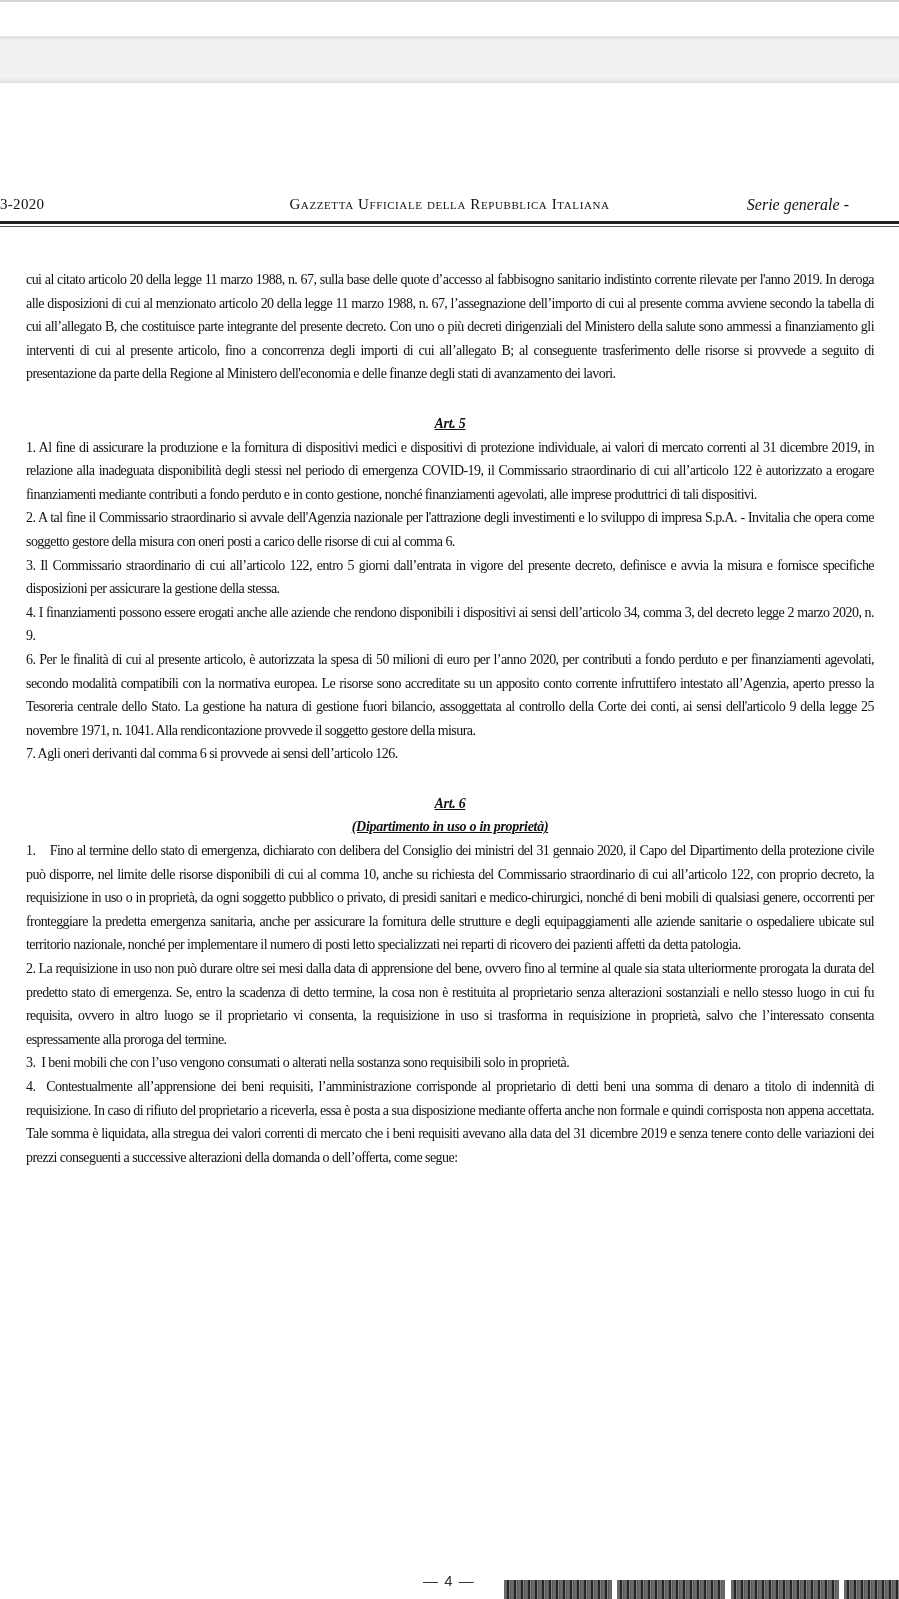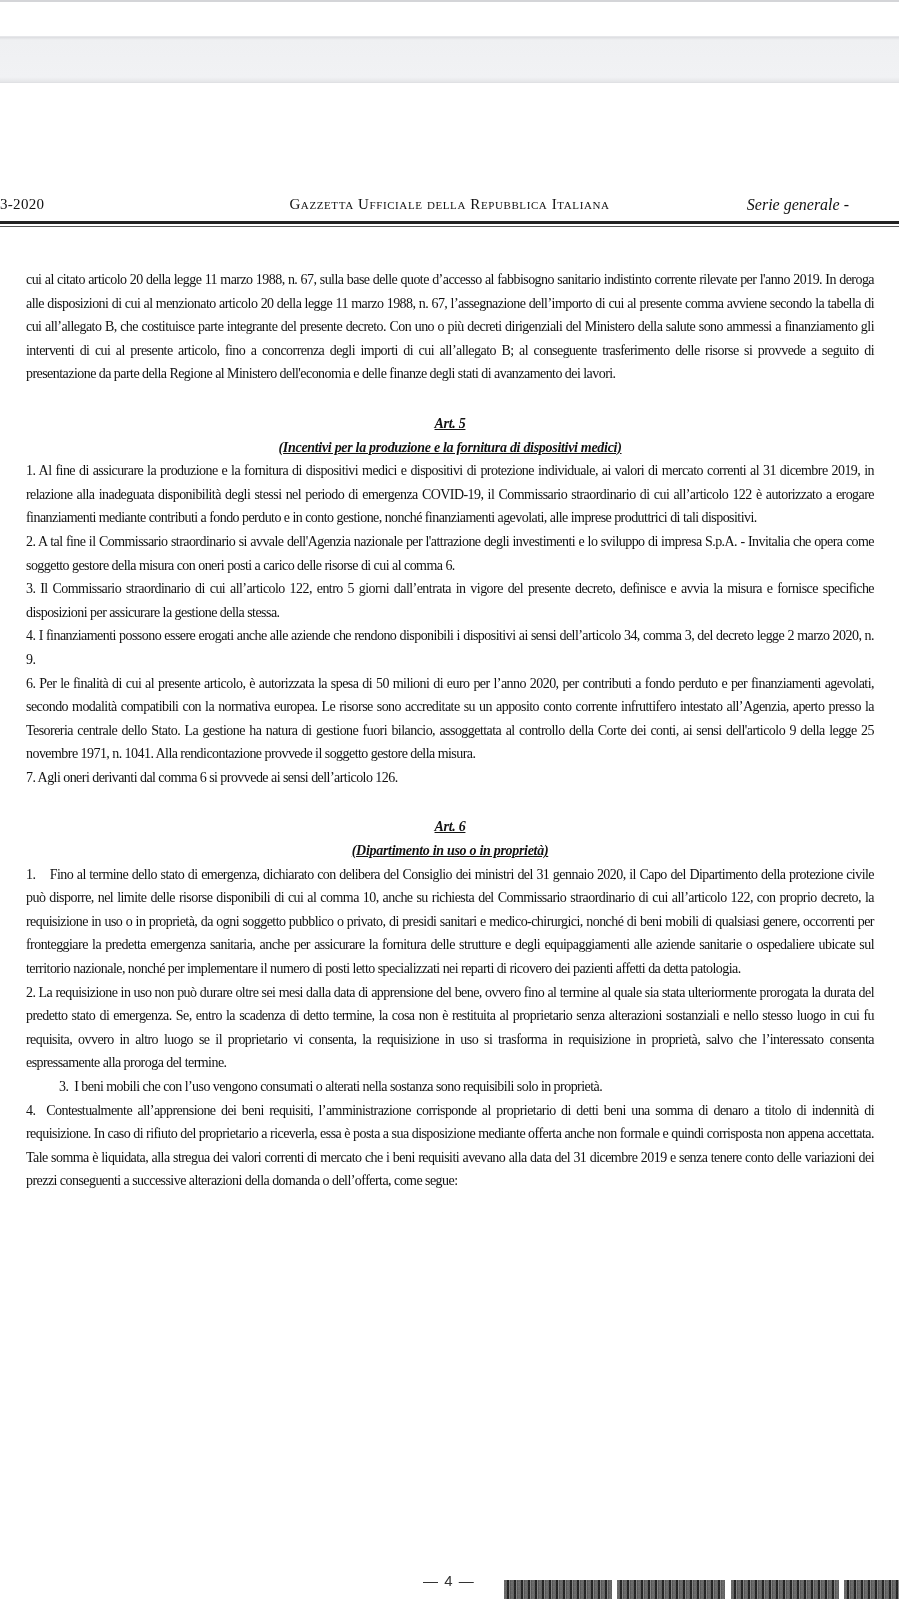--- a/index.html
+++ b/index.html
@@ -79,36 +79,35 @@
 </div>
 <div class="rule1"></div>
 <div class="rule2"></div>
 
 <div class="content">
   <p class="para last-left">cui al citato articolo 20 della legge 11 marzo 1988, n. 67, sulla base delle quote d’accesso al fabbisogno sanitario indistinto corrente rilevate per l'anno 2019. In deroga alle disposizioni di cui al menzionato articolo 20 della legge 11 marzo 1988, n. 67, l’assegnazione dell’importo di cui al presente comma avviene secondo la tabella di cui all’allegato B, che costituisce parte integrante del presente decreto. Con uno o più decreti dirigenziali del Ministero della salute sono ammessi a finanziamento gli interventi di cui al presente articolo, fino a concorrenza degli importi di cui all’allegato B; al conseguente trasferimento delle risorse si provvede a seguito di presentazione da parte della Regione al Ministero dell'economia e delle finanze degli stati di avanzamento dei lavori.</p>
 
   <div class="gap-art"></div>
   <section>
     <p class="art-head">Art. 5</p>
-    <p class="art-head">(Incentivi per la produzione e la fornitura di dispositivi medici)</p>
     <p class="para last-left">1. Al fine di assicurare la produzione e la fornitura di dispositivi medici e dispositivi di protezione individuale, ai valori di mercato correnti al 31 dicembre 2019, in relazione alla inadeguata disponibilità degli stessi nel periodo di emergenza COVID-19, il Commissario straordinario di cui all’articolo 122 è autorizzato a erogare finanziamenti mediante contributi a fondo perduto e in conto gestione, nonché finanziamenti agevolati, alle imprese produttrici di tali dispositivi.</p>
     <p class="para last-left">2. A tal fine il Commissario straordinario si avvale dell'Agenzia nazionale per l'attrazione degli investimenti e lo sviluppo di impresa S.p.A. - Invitalia che opera come soggetto gestore della misura con oneri posti a carico delle risorse di cui al comma 6.</p>
     <p class="para last-left">3. Il Commissario straordinario di cui all’articolo 122, entro 5 giorni dall’entrata in vigore del presente decreto, definisce e avvia la misura e fornisce specifiche disposizioni per assicurare la gestione della stessa.</p>
     <p class="para last-left">4. I finanziamenti possono essere erogati anche alle aziende che rendono disponibili i dispositivi ai sensi dell’articolo 34, comma 3, del decreto legge 2 marzo 2020, n. 9.</p>
     <p class="para last-left">6. Per le finalità di cui al presente articolo, è autorizzata la spesa di 50 milioni di euro per l’anno 2020, per contributi a fondo perduto e per finanziamenti agevolati, secondo modalità compatibili con la normativa europea. Le risorse sono accreditate su un apposito conto corrente infruttifero intestato all’Agenzia, aperto presso la Tesoreria centrale dello Stato. La gestione ha natura di gestione fuori bilancio, assoggettata al controllo della Corte dei conti, ai sensi dell'articolo 9 della legge 25 novembre 1971, n. 1041. Alla rendicontazione provvede il soggetto gestore della misura.</p>
     <p class="para last-left">7. Agli oneri derivanti dal comma 6 si provvede ai sensi dell’articolo 126.</p>
   </section>
 
   <div class="gap-art"></div>
   <section>
     <p class="art-head">Art. 6</p>
     <p class="art-head">(Dipartimento in uso o in proprietà)</p>
     <p class="para last-left" style="white-space: pre-wrap;">1.    Fino al termine dello stato di emergenza, dichiarato con delibera del Consiglio dei ministri del 31 gennaio 2020, il Capo del Dipartimento della protezione civile può disporre, nel limite delle risorse disponibili di cui al comma 10, anche su richiesta del Commissario straordinario di cui all’articolo 122, con proprio decreto, la requisizione in uso o in proprietà, da ogni soggetto pubblico o privato, di presidi sanitari e medico-chirurgici, nonché di beni mobili di qualsiasi genere, occorrenti per fronteggiare la predetta emergenza sanitaria, anche per assicurare la fornitura delle strutture e degli equipaggiamenti alle aziende sanitarie o ospedaliere ubicate sul territorio nazionale, nonché per implementare il numero di posti letto specializzati nei reparti di ricovero dei pazienti affetti da detta patologia.</p>
     <p class="para last-left">2. La requisizione in uso non può durare oltre sei mesi dalla data di apprensione del bene, ovvero fino al termine al quale sia stata ulteriormente prorogata la durata del predetto stato di emergenza. Se, entro la scadenza di detto termine, la cosa non è restituita al proprietario senza alterazioni sostanziali e nello stesso luogo in cui fu requisita, ovvero in altro luogo se il proprietario vi consenta, la requisizione in uso si trasforma in requisizione in proprietà, salvo che l’interessato consenta espressamente alla proroga del termine.</p>
-    <p class="para last-left" style="white-space: pre-wrap; margin-left: 33px;">3.  I beni mobili che con l’uso vengono consumati o alterati nella sostanza sono requisibili solo in proprietà.</p>
+    <p class="para last-left" style="white-space: pre-wrap;">3.  I beni mobili che con l’uso vengono consumati o alterati nella sostanza sono requisibili solo in proprietà.</p>
     <p class="para last-left" style="white-space: pre-wrap;">4.  Contestualmente all’apprensione dei beni requisiti, l’amministrazione corrisponde al proprietario di detti beni una somma di denaro a titolo di indennità di requisizione. In caso di rifiuto del proprietario a riceverla, essa è posta a sua disposizione mediante offerta anche non formale e quindi corrisposta non appena accettata. Tale somma è liquidata, alla stregua dei valori correnti di mercato che i beni requisiti avevano alla data del 31 dicembre 2019 e senza tenere conto delle variazioni dei prezzi conseguenti a successive alterazioni della domanda o dell’offerta, come segue:</p>
   </section>
 </div>
 
 <div class="footer">
   <span class="pagenum">— 4 —</span>
   <div class="barcode" style="left:504px; width:108px;"></div>
   <div class="barcode" style="left:617px; width:108px;"></div>
   <div class="barcode" style="left:731px; width:108px;"></div>
   <div class="barcode" style="left:844px; width:60px;"></div>

